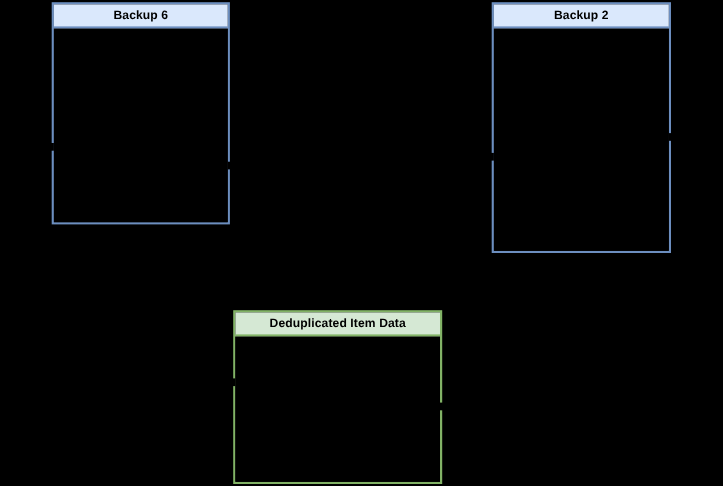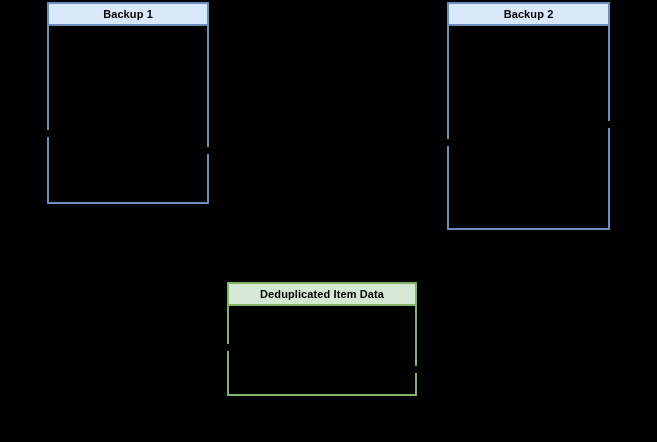--- a/index.html
+++ b/index.html
@@ -82,36 +82,36 @@
   }
   .notch.left  { left: -3px; }
   .notch.right { right: -3px; }
 </style>
 </head>
 <body>
 
 <div class="canvas">
 
   <div class="swimlane theme-blue" style="left:47px; top:2px; width:162px; height:202px;">
-    <div class="swimlane-title">Backup 1</div>
+    <div class="swimlane-title">Backup 6</div>
     <div class="swimlane-body">
       <div class="notch left" style="top:104px;"></div>
       <div class="notch right" style="top:121px;"></div>
     </div>
   </div>
 
   <div class="swimlane theme-blue" style="left:447px; top:2px; width:163px; height:228px;">
     <div class="swimlane-title">Backup 2</div>
     <div class="swimlane-body">
       <div class="notch left" style="top:113px;"></div>
       <div class="notch right" style="top:95px;"></div>
     </div>
   </div>
 
-  <div class="swimlane theme-green" style="left:227px; top:282px; width:190px; height:114px;">
+  <div class="swimlane theme-green" style="left:212px; top:282px; width:190px; height:158px;">
     <div class="swimlane-title">Deduplicated Item Data</div>
     <div class="swimlane-body">
       <div class="notch left" style="top:38px;"></div>
       <div class="notch right" style="top:60px;"></div>
     </div>
   </div>
 
 </div>
 
 </body></html>

